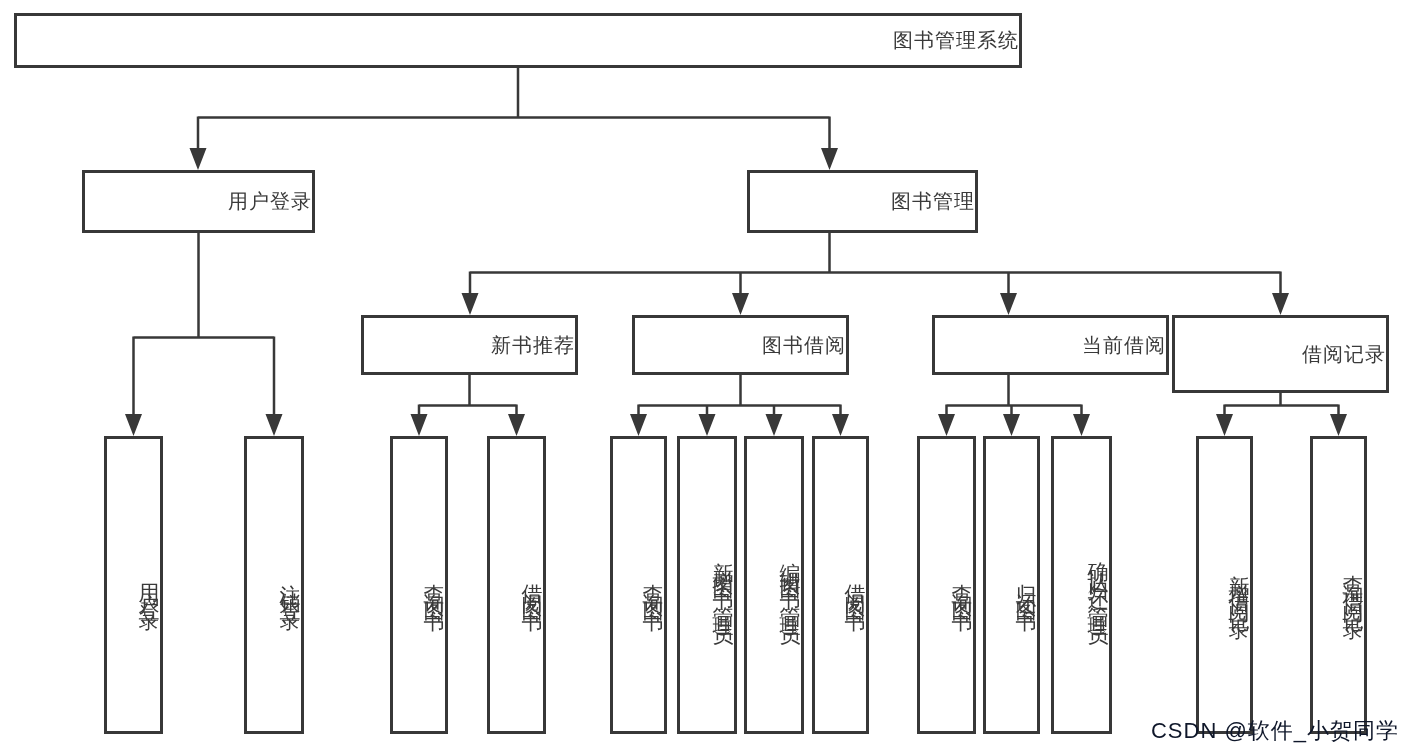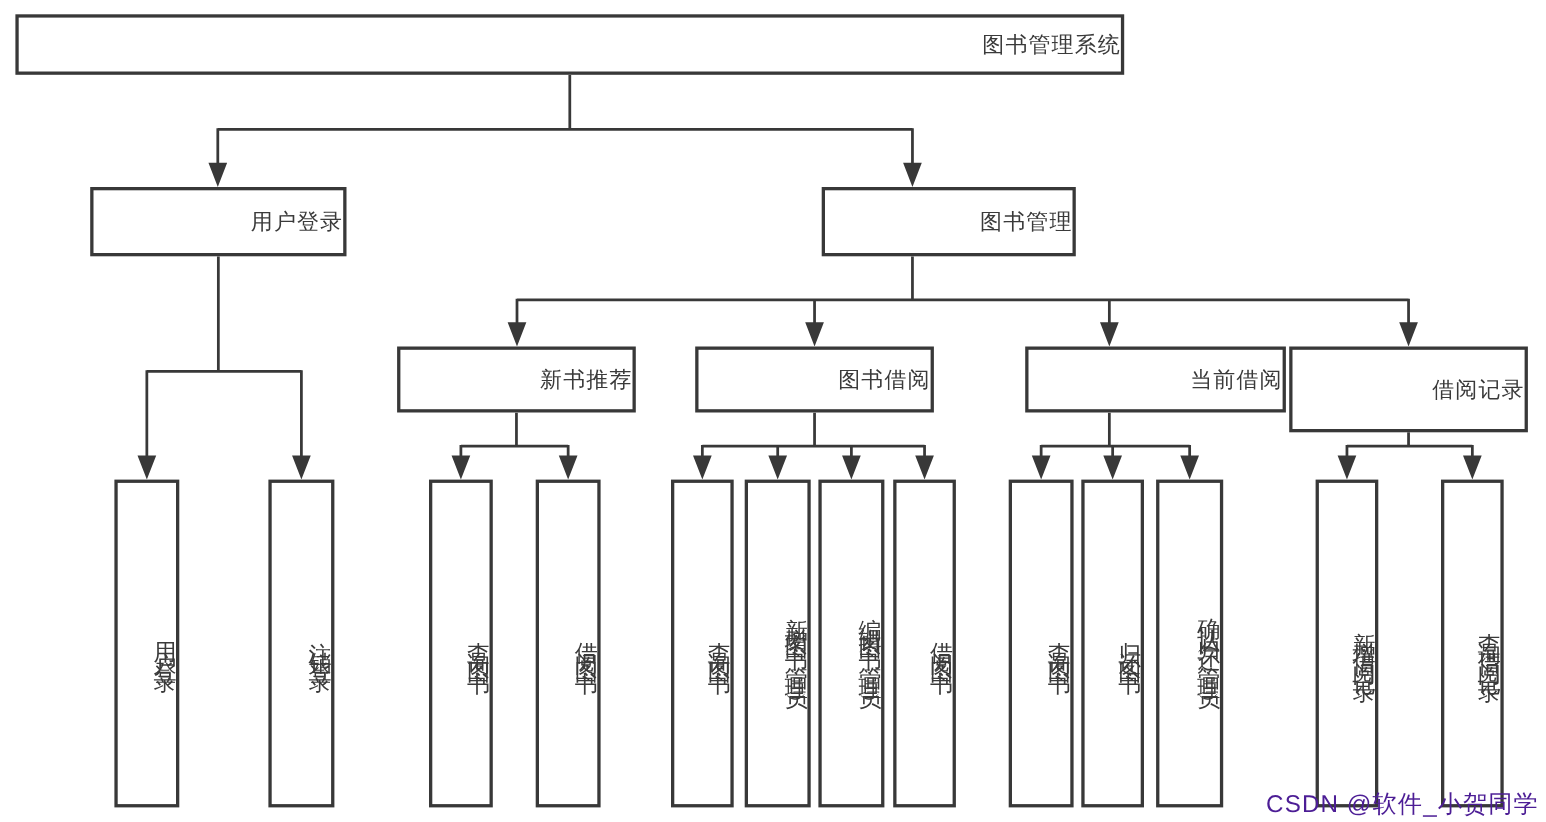--- a/index.html
+++ b/index.html
@@ -38,21 +38,21 @@
   .l-c1{left:677px;width:60px;}
   .l-c2{left:744px;width:60px;}
   .l-c3{left:812px;width:57px;}
   .l-d0{left:917px;width:59px;}
   .l-d1{left:983px;width:57px;}
   .l-d2{left:1051px;width:61px;}
   .l-e0{left:1196px;width:57px;}
   .l-e1{left:1310px;width:57px;}
   .watermark{
     position:absolute;top:716px;right:6px;z-index:5;
-    font-size:22px;color:#4c1d95;letter-spacing:1px;white-space:nowrap;
+    font-size:22px;color:#0f172a;letter-spacing:1px;white-space:nowrap;
   }
 </style>
 </head>
 <body>
 
 <div id="canvas">
 
   <svg class="wires" width="1405" height="747" viewBox="0 0 1405 747">
 
     <g>

